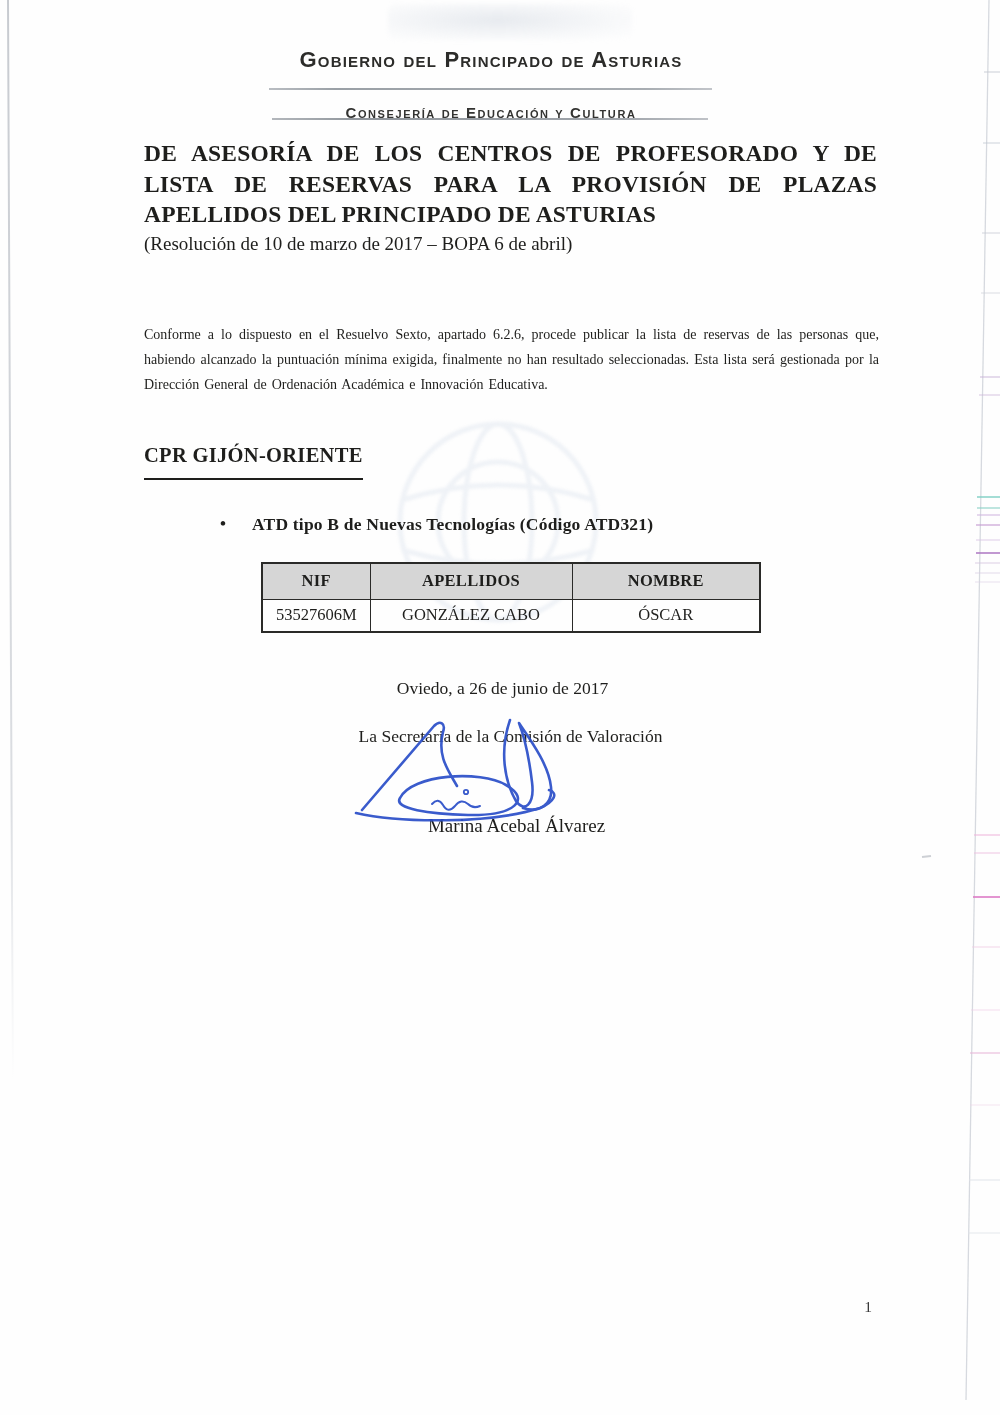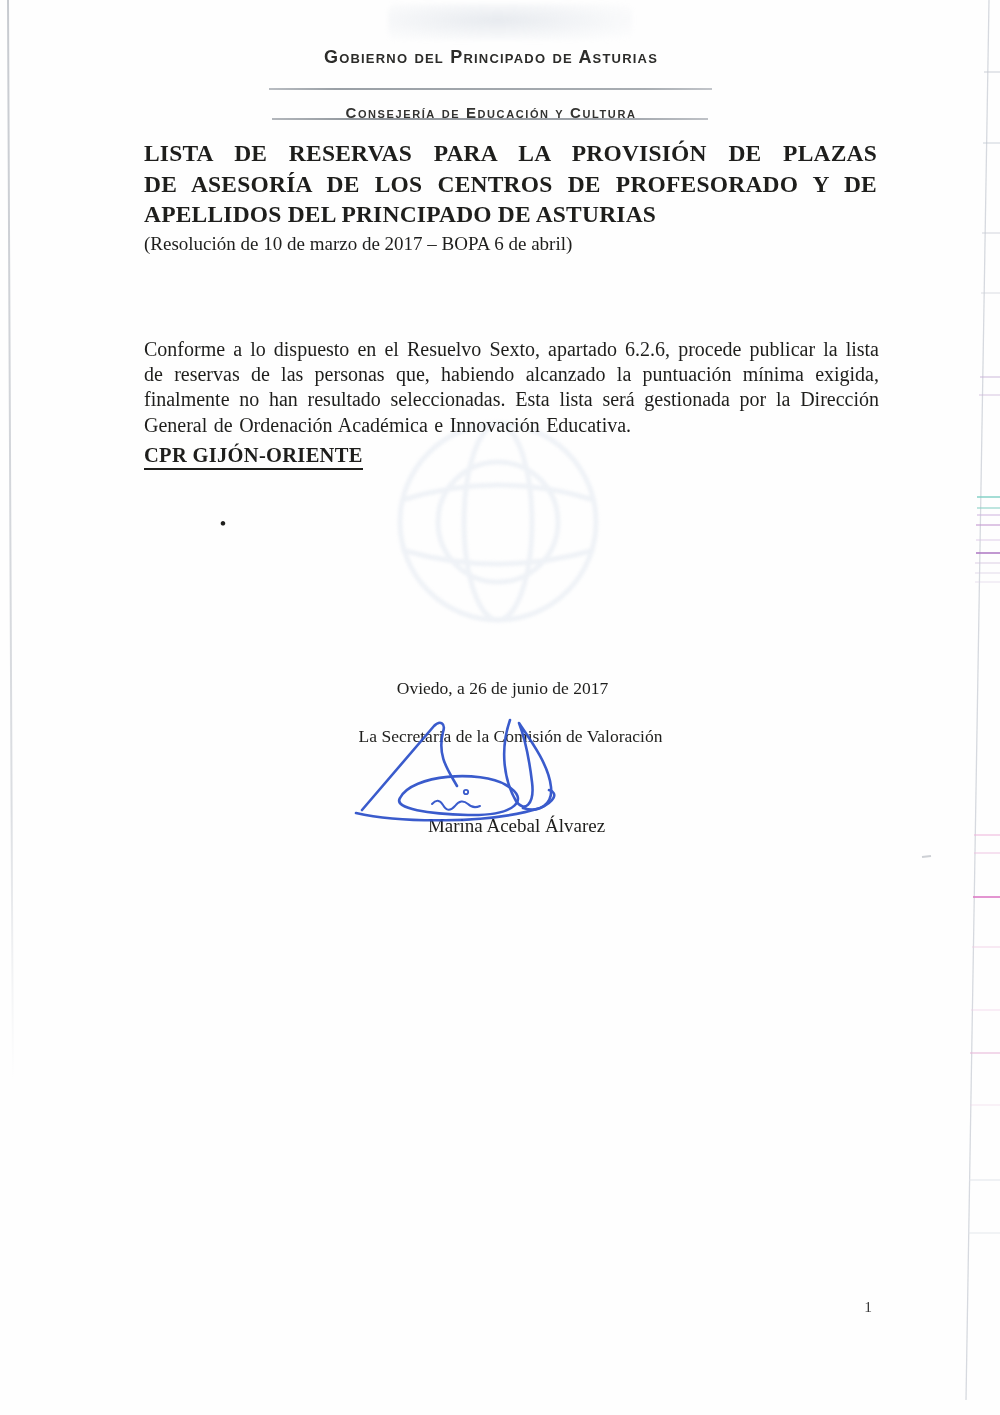--- a/index.html
+++ b/index.html
@@ -35,21 +35,21 @@
     opacity: 0.55; filter: blur(1.5px); pointer-events: none;
   }
 
   
   .org-name {
     position: absolute; left: 270px; top: 47px; width: 442px;
     text-align: center;
     font-family: "Liberation Sans", sans-serif;
     font-variant: small-caps;
     font-weight: 600;
-    font-size: 18px;
+    font-size: 22px;
     letter-spacing: 1.2px;
     color: #2c2c2a;
   }
   .hdr-rule-1 {
     position: absolute; left: 269px; top: 88px; width: 443px; height: 2px;
     background: linear-gradient(90deg, #b9bdc2, #9aa0a6 15%, #a8adb2 85%, #c2c5ca);
   }
   .dept-name {
     position: absolute; left: 270px; top: 104px; width: 442px;
     text-align: center;
@@ -78,38 +78,37 @@
   .doc-subtitle {
     position: absolute; left: 144px; top: 229px; width: 733px;
     font-weight: normal;
     font-size: 19px;
     line-height: 30.6px;
   }
 
   
   .intro {
     position: absolute; left: 144px; top: 322px; width: 735px;
-    font-size: 20px;
+    font-size: 14px;
     line-height: 25.2px;
     text-align: justify;
     word-spacing: 1.5px;
-    margin-top: 15px;
   }
 
   
   .section-heading {
     position: absolute; left: 144px; top: 444px;
     font-size: 20.5px;
     font-weight: bold;
     letter-spacing: 0.3px;
   }
   .section-heading > span {
     display: inline-block;
     border-bottom: 2.5px solid #1e1e1c;
-    padding-bottom: 1px;
+    padding-bottom: 11px;
   }
 
   .bullet-row {
     position: absolute; left: 220px; top: 512px; width: 620px;
     display: flex; align-items: flex-start;
     font-size: 17.5px; font-weight: bold;
   }
   .bullet-dot { width: 32px; font-size: 17px; line-height: 24px; }
   .bullet-text { line-height: 24px; letter-spacing: 0.2px; }
 
@@ -217,36 +216,53 @@
       <path d="M 52,90 Q 148,60 244,90 M 52,140 Q 148,168 244,140"></path>
     </g>
   </svg>
 
   <div class="org-name">Gobierno del Principado de Asturias</div>
   <div class="hdr-rule-1"></div>
   <div class="dept-name">Consejería de Educación y Cultura</div>
   <div class="hdr-rule-2"></div>
 
   <div class="doc-title">
+    <div class="title-line-just">DE ASESORÍA DE LOS CENTROS DE PROFESORADO Y DE</div>
     <div class="title-line-just">LISTA DE RESERVAS PARA LA PROVISIÓN DE PLAZAS</div>
-    <div class="title-line-just">DE ASESORÍA DE LOS CENTROS DE PROFESORADO Y DE</div>
     <div class="title-line-left">APELLIDOS DEL PRINCIPADO DE ASTURIAS</div>
   </div>
   <div class="doc-subtitle">(Resolución de 10 de marzo de 2017 – BOPA 6 de abril)</div>
 
   <div class="intro">Conforme a lo dispuesto en el Resuelvo Sexto, apartado 6.2.6, procede publicar la lista de reservas de las personas que, habiendo alcanzado la puntuación mínima exigida, finalmente no han resultado seleccionadas. Esta lista será gestionada por la Dirección General de Ordenación Académica e Innovación Educativa.</div>
 
   <div class="section-heading">
     <span>CPR GIJÓN-ORIENTE</span>
   </div>
 
   <div class="bullet-row">
     <span class="bullet-dot">•</span>
+    <span class="bullet-text">ATD tipo B de Nuevas Tecnologías (Código ATD321)</span>
   </div>
 
+  <table class="reserve-table">
+    <thead>
+      <tr>
+        <th class="col-nif">NIF</th>
+        <th class="col-ape">APELLIDOS</th>
+        <th class="col-nom">NOMBRE</th>
+      </tr>
+    </thead>
+    <tbody>
+      <tr>
+        <td>53527606M</td>
+        <td>GONZÁLEZ CABO</td>
+        <td>ÓSCAR</td>
+      </tr>
+    </tbody>
+  </table>
 
   <div class="place-date">Oviedo, a 26 de junio de 2017</div>
   <div class="signer-role">La Secretaria de la Comisión de Valoración</div>
 
   <svg class="signature-svg" viewBox="0 0 240 114" aria-hidden="true">
     <g fill="none" stroke="var(--signature_ink, #2a4ec8)" stroke-width="2.6" stroke-linecap="round" stroke-linejoin="round">
 
       <path d="M 24,98 L 96,14 C 102,8 108,11 105,20 C 99,44 110,58 119,74"></path>
 
       <path d="M 62,86 C 74,62 142,58 168,73 C 193,87 178,104 130,103 C 92,102 55,97 62,86"></path>

